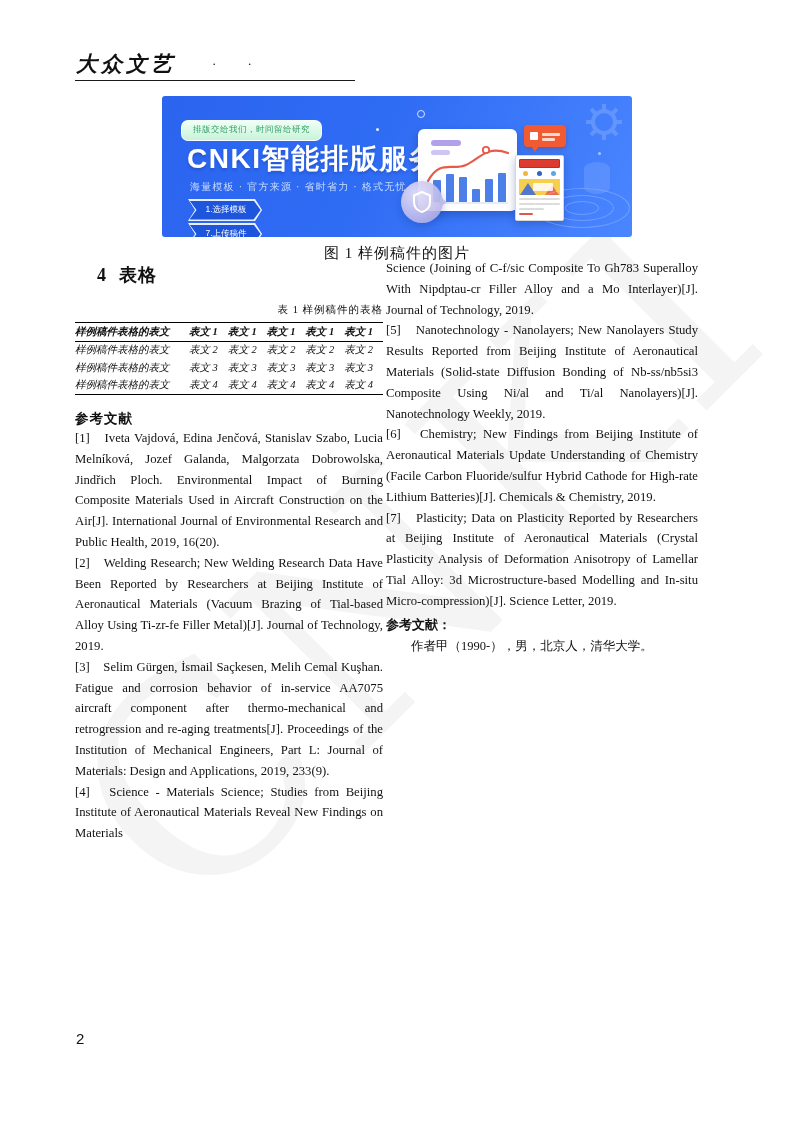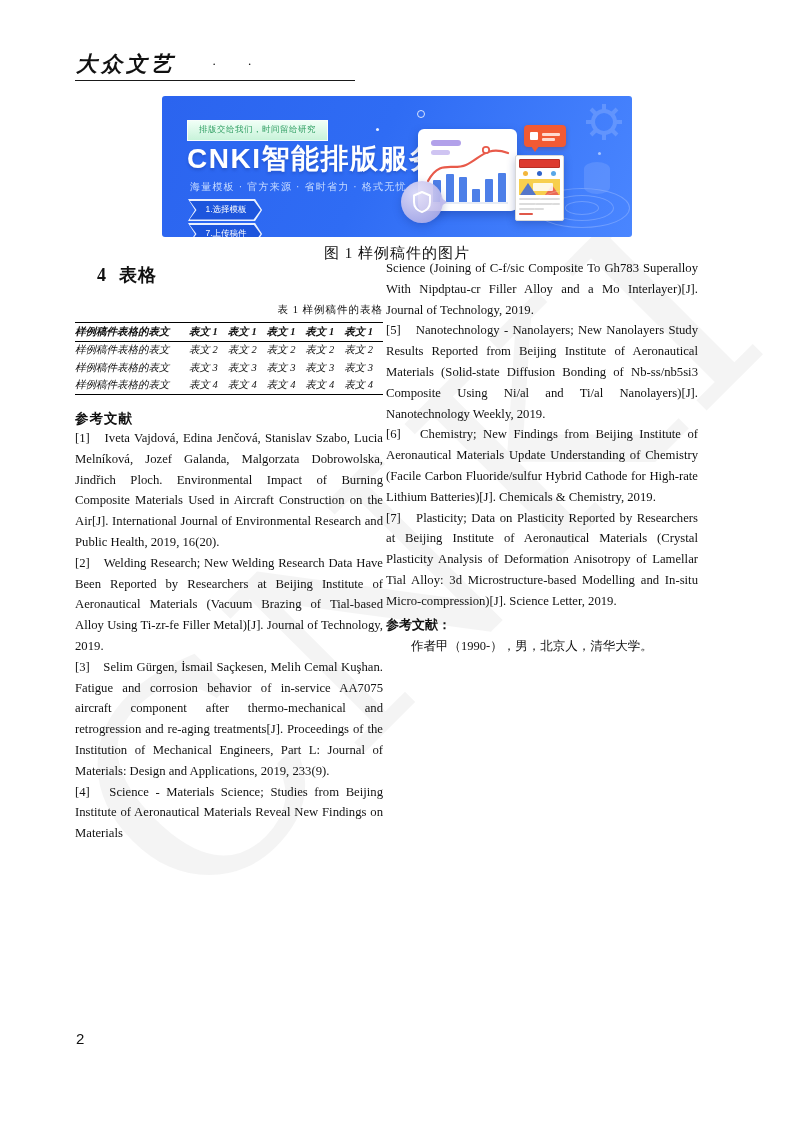--- a/index.html
+++ b/index.html
@@ -26,23 +26,23 @@
   }
   .ph-dots { position:absolute; left:212px; top:56px; font-size:13px; letter-spacing:14px; }
   .ph-rule { position:absolute; left:75px; top:80px; width:280px; border-top:1.6px solid #1a1a1a; }
   
   .banner {
     position:absolute; left:162px; top:96px; width:470px; height:141px;
     background:linear-gradient(115deg,#2b64ef 0%, #2f6cf4 45%, #4a86ff 100%);
     border-radius:3px; overflow:hidden; cursor:pointer;
   }
   .badge {
-    position:absolute; left:25px; top:24px; padding:3px 11px 4px;
+    position:absolute; left:19px; top:24px; padding:3px 11px 4px;
     background:linear-gradient(180deg,#f0fff6,#c8f3da);
-    border:1px solid rgba(255,255,255,.85); border-radius:0;
+    border:1px solid rgba(255,255,255,.85); border-radius:7px;
     font-size:8.5px; color:#2f9e62; font-family:"Liberation Sans", sans-serif; letter-spacing:.5px;
   }
   .bn-title {
     position:absolute; left:25px; top:44px; font-size:28px; font-weight:bold; color:#ffffff;
     font-family:"Liberation Sans", sans-serif; letter-spacing:1.5px;
     text-shadow:0 2px 3px rgba(20,50,140,.35);
   }
   .bn-sub {
     position:absolute; left:28px; top:84px; font-size:10px; color:#c9ddff;
     font-family:"Liberation Sans", sans-serif; letter-spacing:1.2px;

